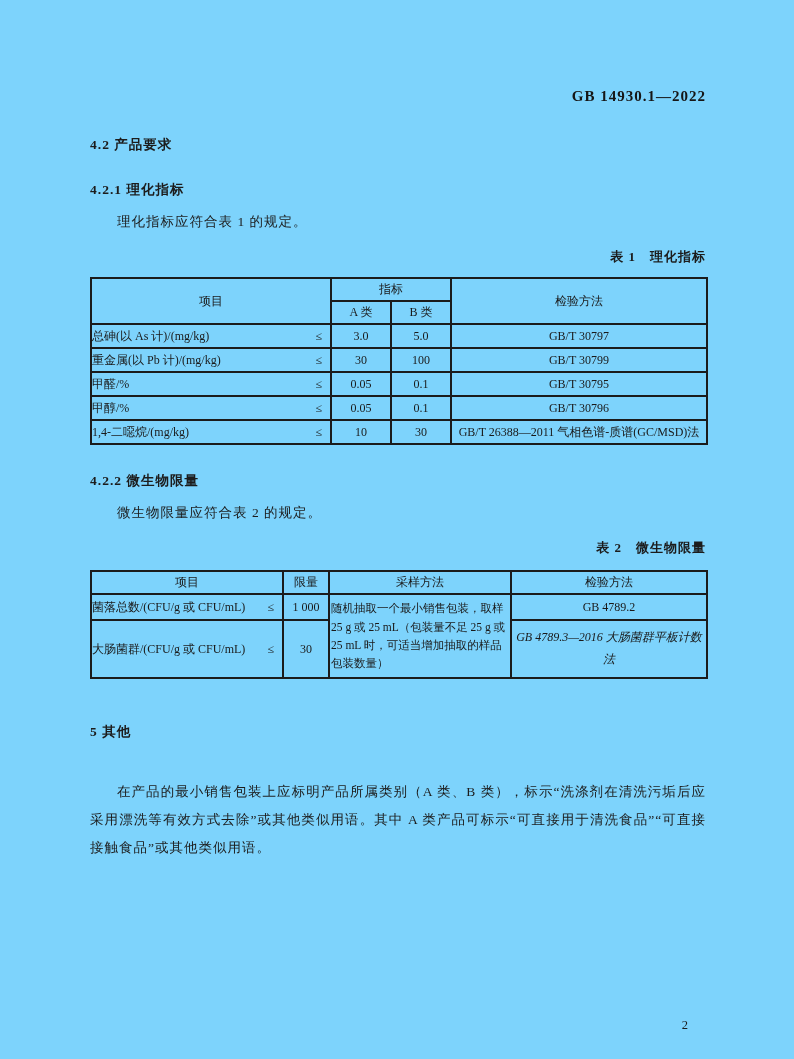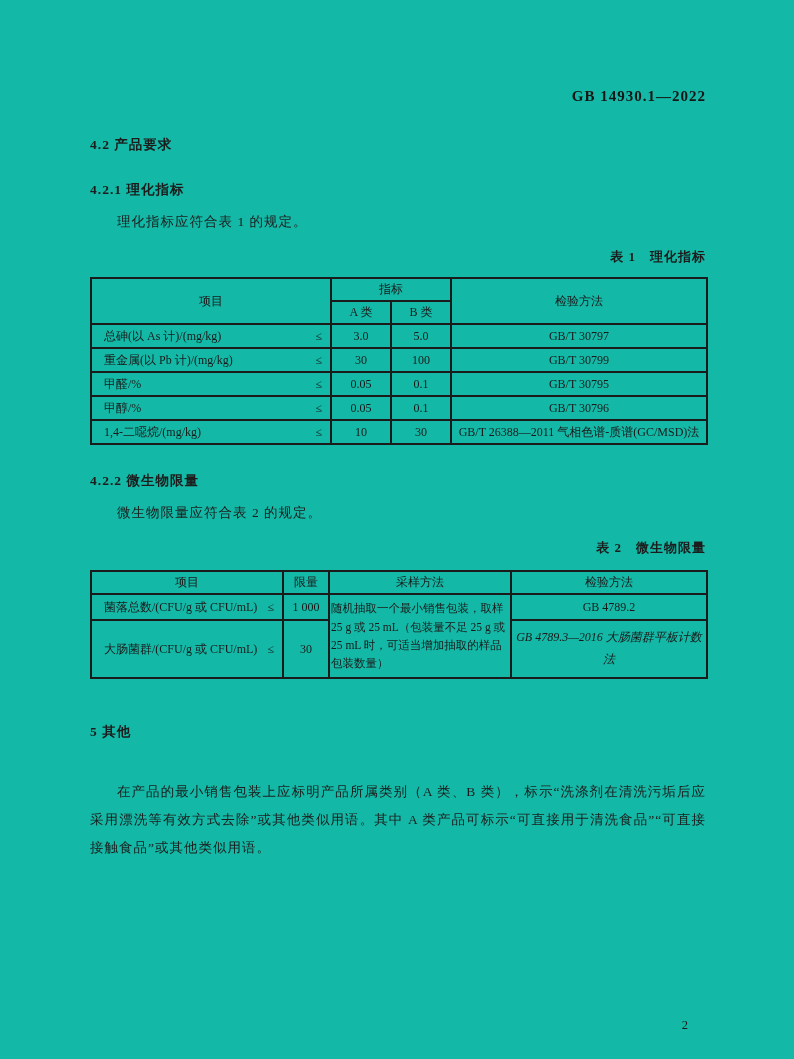--- a/index.html
+++ b/index.html
@@ -2,21 +2,21 @@
 <html><head>
 <meta charset="utf-8">
 <style>
   * { margin: 0; padding: 0; box-sizing: border-box; }
   html, body { background: #e8e8e8; }
   .page {
     position: relative;
     width: 794px;
     height: 1059px;
     margin: 0 auto;
-    background: #14b8a6;
+    background: #7dd3fc;
     font-family: "Liberation Serif", "DejaVu Serif", serif;
     color: #1c1c1c;
     overflow: hidden;
   }
   .content {
     position: absolute;
     left: 90px;
     top: 0;
     width: 616px;
   }
@@ -67,21 +67,21 @@
     text-align: center;
     vertical-align: middle;
     font-weight: normal;
     padding: 2px 4px;
     line-height: 1.35;
   }
   .tbl1 th { height: 23px; }
   .tbl1 td { height: 24px; }
   .item-cell {
     text-align: left;
-    padding-left: 12px;
+    padding-left: 0;
     padding-right: 8px;
   }
   .item-flex {
     display: flex;
     justify-content: space-between;
     align-items: center;
     gap: 4px;
   }
   .le { flex: none; }
   .tbl2 th { height: 23px; }

